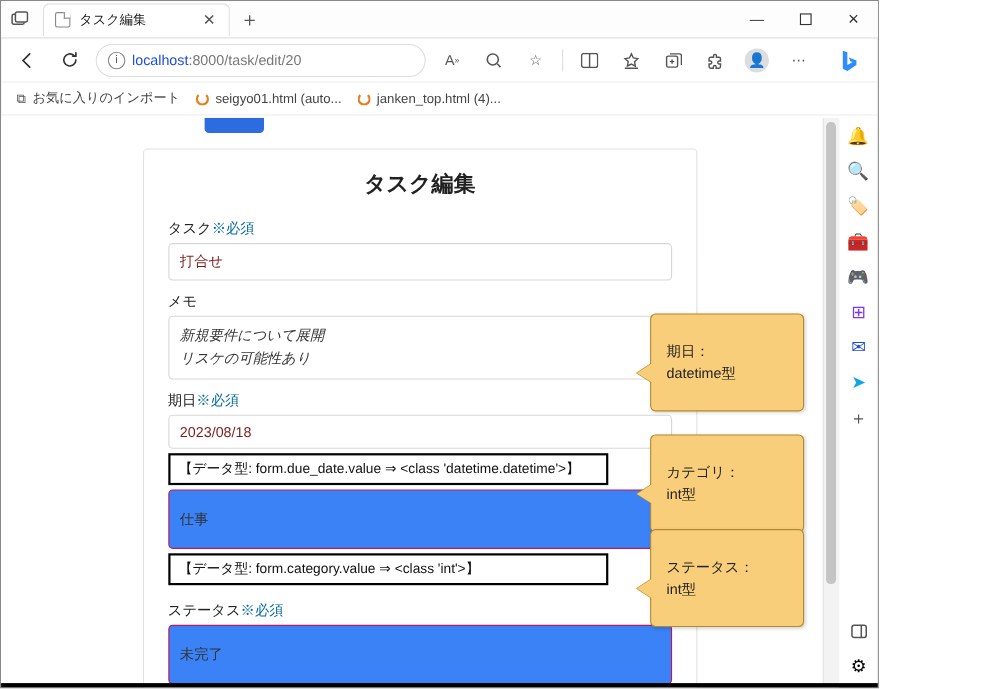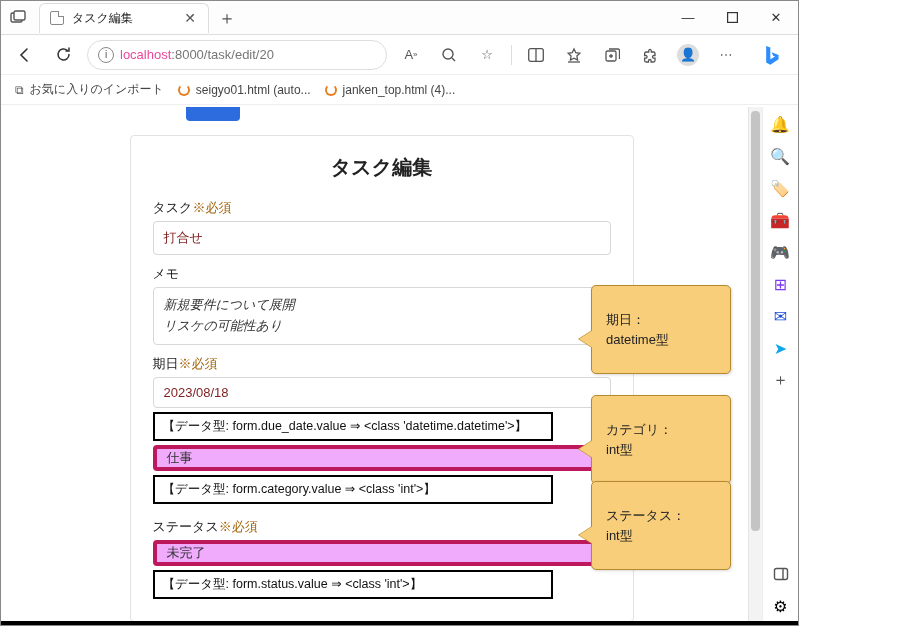--- a/index.html
+++ b/index.html
@@ -13,43 +13,43 @@
   .tab-title { font-size:12px; color:#222; flex:1; }
   .tab-close { color:#555; font-size:14px; padding:0 2px; cursor:pointer; }
   .newtab { margin-left:6px; color:#555; font-size:18px; cursor:pointer; width:24px; text-align:center; }
   .win-controls { margin-left:auto; display:flex; }
   .win-btn { width:44px; height:32px; display:flex; align-items:center; justify-content:center; color:#333; cursor:pointer; font-size:13px; }
   .toolbar { height:40px; display:flex; align-items:center; gap:10px; padding:0 10px; border-bottom:1px solid #eee; }
   .nav-btn { width:28px; height:28px; display:flex; align-items:center; justify-content:center; color:#555; cursor:pointer; border-radius:4px; }
   .urlbar { flex:1; height:30px; border:1px solid #ddd; border-radius:15px; display:flex; align-items:center; padding:0 10px; gap:6px; color:#555; background:#fff; }
   .urlbar .info { width:16px; height:16px; border:1px solid #888; border-radius:50%; display:flex; align-items:center; justify-content:center; font-size:10px; }
   .url-text { font-size:13px; color:#777; }
-  .url-text .host { color:#ec4899; }
+  .url-text .host { color:#1d4ed8; }
   .tool-icon { width:28px; height:28px; display:flex; align-items:center; justify-content:center; color:#555; cursor:pointer; border-radius:4px; }
   .avatar { width:22px; height:22px; border-radius:50%; background:#ddd; display:flex; align-items:center; justify-content:center; color:#777; font-size:13px;}
   .bing { width:34px; height:34px; margin-left:4px; display:flex; align-items:center; justify-content:center; }
   .bing svg { width:22px; height:22px; }
   .bookmarks { height:30px; display:flex; align-items:center; gap:14px; padding:0 14px; border-bottom:1px solid #eee; font-size:12px; color:#444; }
   .bm-item { display:flex; align-items:center; gap:6px; cursor:pointer; }
   .bm-icon-star { color:#555; }
   .bm-icon-html { width:12px; height:12px; border:2px solid #e67e22; border-radius:50%; border-top-color:transparent; }
   .content-area { position:absolute; top:106px; left:0; right:36px; bottom:0; overflow:hidden; background:#fff; }
   .right-rail { position:absolute; top:106px; right:0; bottom:0; width:36px; border-left:1px solid #eee; display:flex; flex-direction:column; align-items:center; padding-top:6px; gap:10px; }
   .rail-icon { width:22px; height:22px; display:flex; align-items:center; justify-content:center; font-size:16px; cursor:pointer; }
   .scrollbar-v { position:absolute; right:0; top:0; bottom:0; width:14px; background:#f3f3f3; border-left:1px solid #e5e5e5; }
   .scrollbar-thumb { position:absolute; left:2px; right:2px; top:4px; height:420px; background:#c4c4c4; border-radius:4px; }
   .page { padding:0 0 20px 0; position:relative; height:100%; }
   .blue-stub { width:54px; height:14px; background:#2d6cdf; border-radius:0 0 4px 4px; margin-left:185px; }
   .form-box { margin:14px auto 0 auto; width:504px; border:1px solid #e2e2e2; border-radius:4px; padding:14px 22px 22px 22px; background:#fff; }
   .form-title { text-align:center; font-size:20px; font-weight:bold; margin:4px 0 18px 0; color:#222; }
   .field-label { font-size:13px; color:#222; margin-top:6px; }
-  .req { color:#a16207; }
+  .req { color:#0369a1; }
   .input { width:100%; border:1px solid #d7d7d7; border-radius:4px; padding:7px 10px; font-size:13px; color:#7f1d1d; margin-top:4px; background:#fff; }
   .textarea { width:100%; border:1px solid #d7d7d7; border-radius:4px; padding:7px 10px; font-size:13px; color:#333; line-height:1.6; margin-top:4px; background:#fff; white-space:pre-line;font-style:italic; }
-  .select { width:100%; border:4px solid #be185d; border-radius:4px; padding:0 10px; font-size:13px; color:#333; margin-top:4px; background:#f0abfc; position:relative; }
+  .select { width:100%; border:1px solid #be185d; border-radius:4px; padding:17px 10px; font-size:13px; color:#333; margin-top:4px; background:#3b82f6; position:relative; }
   .debug-box { width:400px; border:2px solid #000; padding:4px 8px; margin-top:4px; font-size:12.5px; color:#111; background:#fff; }
   .callout { position:absolute; background:#f8ce7a; border:1px solid #b58a2e; border-radius:5px; padding:24px 14px; font-size:13px; color:#222; line-height:1.5; box-shadow:1px 1px 3px rgba(0,0,0,0.15); width:140px; white-space:pre-line; }
   .callout::before { content:""; position:absolute; left:-13px; top:50%; width:0; height:0; border-top:9px solid transparent; border-bottom:9px solid transparent; border-right:14px solid #f8ce7a; filter: drop-shadow(-1px 0 0 #b58a2e); }
   .callout.c1 { top:284px; left:590px; }
   .callout.c2 { top:394px; left:590px; }
   .callout.c3 { top:480px; left:590px; }
   .black-bar { position:absolute; left:0; right:0; bottom:0; height:4px; background:#000; }
 </style>
 </head>
 <body>

